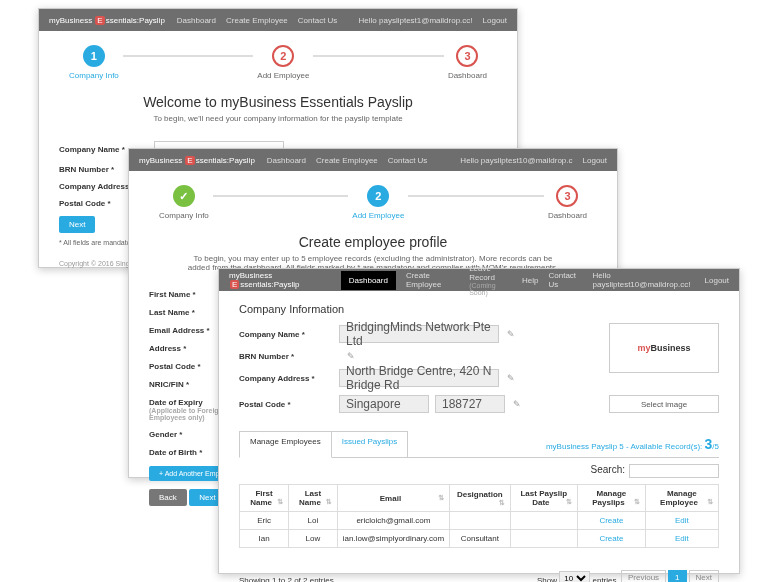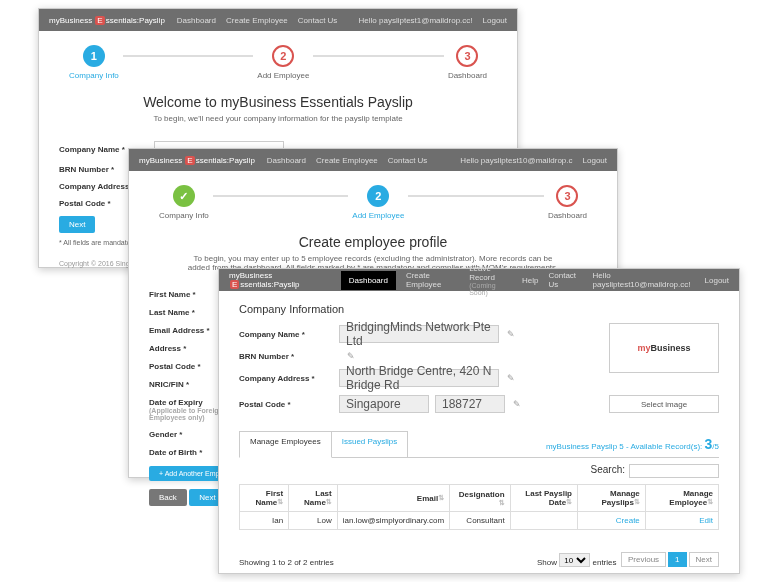--- a/index.html
+++ b/index.html
@@ -51,21 +51,21 @@
 .select-img{border:1px solid #ccc;height:18px;margin-top:22px;display:flex;align-items:center;justify-content:center;font-size:8px;color:#555;cursor:pointer}
 .tabs{display:flex;border-bottom:1px solid #ccc;margin-top:18px}
 .tab{padding:5px 10px;font-size:8px;border:1px solid #ccc;border-bottom:none;background:#fff;color:#29abe2;cursor:pointer;margin-right:-1px}
 .tab.active{color:#333;border-bottom:1px solid #fff;margin-bottom:-1px}
 .records-info{margin-left:auto;font-size:8px;color:#29abe2;padding:5px 0}
 .records-info .big{font-size:14px;font-weight:bold}
 .search-row{display:flex;justify-content:flex-end;margin:6px 0}
 .search-row label{font-size:10px;margin-right:4px}
 .search-row input{border:1px solid #ccc;height:14px;width:90px;font-size:8px}
 table{width:100%;border-collapse:collapse;font-size:8px}
-th,td{border:1px solid #ddd;padding:4px 5px;text-align:right}
+th,td{border:1px solid #ddd;padding:4px 5px;text-align:center}
 th{background:#fff;font-weight:bold;position:relative}
 th .sort{float:right;color:#bbb;font-size:7px}
 td a{color:#29abe2;text-decoration:none;cursor:pointer}
 .table-footer{display:flex;align-items:flex-end;margin-top:22px;font-size:8px}
 .table-footer .spacer{flex:1}
 .pager{display:flex;align-items:center;gap:2px}
 .pager .pg{border:1px solid #ccc;padding:2px 6px;color:#888}
 .pager .pg.cur{background:#29abe2;color:#fff;border-color:#29abe2}
 select.tiny{font-size:8px;height:14px;border:1px solid #ccc}
 .sub-line{font-size:7px;color:#aaa;display:block;line-height:1}
@@ -250,20 +250,29 @@
         <th><span>Last Name</span><span class="sort">⇅</span></th>
         <th><span>Email</span><span class="sort">⇅</span></th>
         <th><span>Designation</span><span class="sort">⇅</span></th>
         <th><span>Last Payslip Date</span><span class="sort">⇅</span></th>
         <th><span>Manage Payslips</span><span class="sort">⇅</span></th>
         <th><span>Manage Employee</span><span class="sort">⇅</span></th>
       </tr>
         </thead>
       <tbody id="emp-rows">
           <tr>
+            <td>Eric</td>
+            <td>Loi</td>
+            <td>ericloich@gmail.com</td>
+            <td></td>
+            <td></td>
+            <td><a>Create</a></td>
+            <td><a>Edit</a></td>
+          </tr>
+          <tr>
             <td>Ian</td>
             <td>Low</td>
             <td>ian.low@simplyordinary.com</td>
             <td>Consultant</td>
             <td></td>
             <td><a>Create</a></td>
             <td><a>Edit</a></td>
           </tr>
         </tbody>
     </table>

